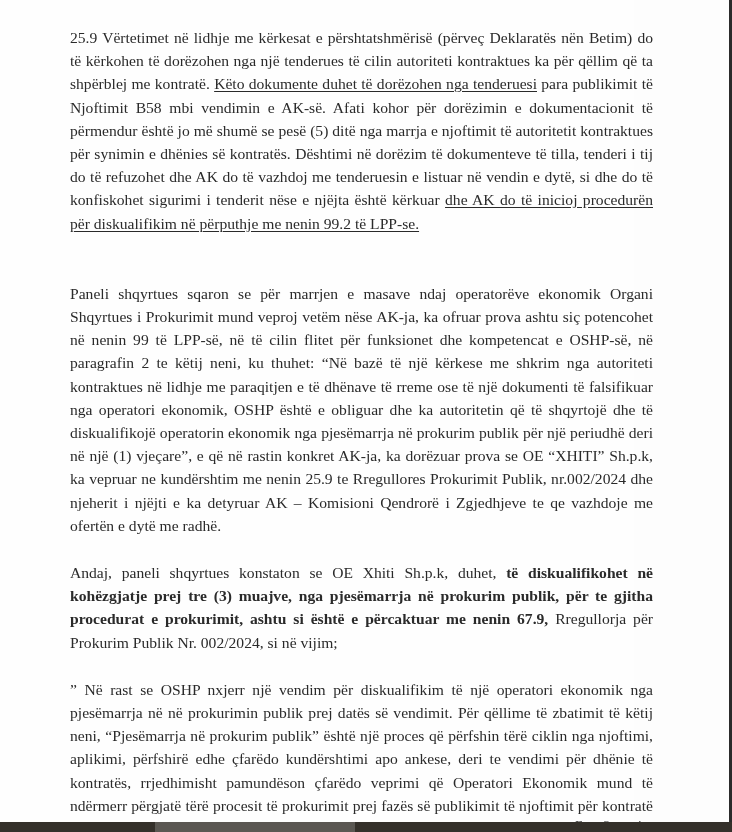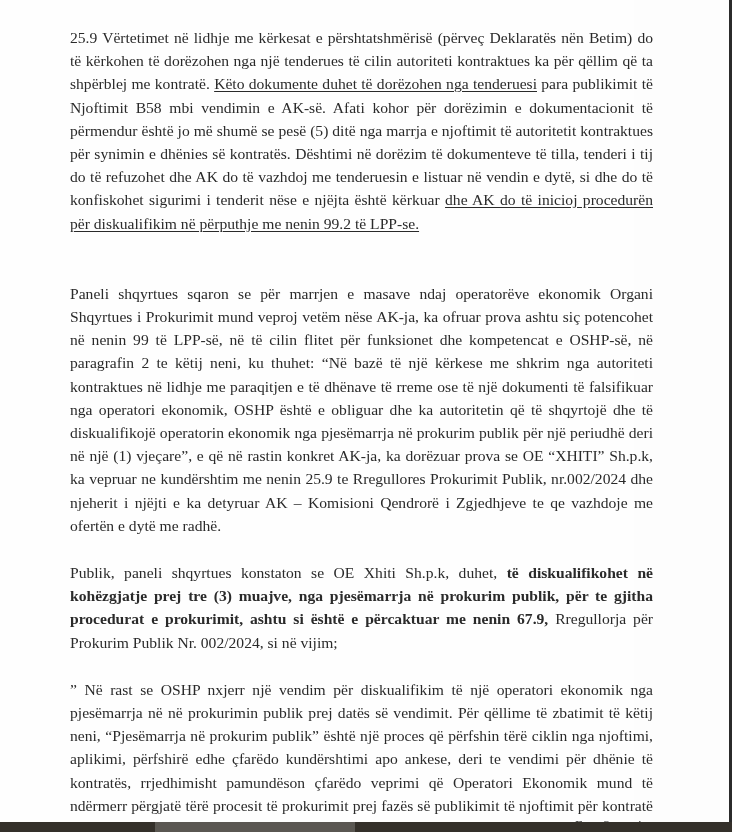--- a/index.html
+++ b/index.html
@@ -38,21 +38,21 @@
 </style>
 </head>
 <body>
 
 <div class="page">
   <div class="content">
     <p id="p1"><span>25.9 Vërtetimet në lidhje me kërkesat e përshtatshmërisë (përveç Deklaratës nën Betim) do të kërkohen të dorëzohen nga një tenderues të cilin autoriteti kontraktues ka për qëllim që ta shpërblej me kontratë. </span><span class="u">Këto dokumente duhet të dorëzohen nga tenderuesi</span><span> para publikimit të Njoftimit B58 mbi vendimin e AK-së. Afati kohor për dorëzimin e dokumentacionit të përmendur është jo më shumë se pesë (5) ditë nga marrja e njoftimit të autoritetit kontraktues për synimin e dhënies së kontratës. Dështimi në dorëzim të dokumenteve të tilla, tenderi i tij do të refuzohet dhe AK do të vazhdoj me tenderuesin e listuar në vendin e dytë, si dhe do të konfiskohet sigurimi i tenderit nëse e njëjta është kërkuar </span><span class="u">dhe AK do të inicioj procedurën për diskualifikim në përputhje me nenin 99.2 të LPP-se.</span></p>
     <div class="gap-lg"></div>
     <p id="p2"><span>Paneli shqyrtues sqaron se për marrjen e masave ndaj operatorëve ekonomik Organi Shqyrtues i Prokurimit mund  veproj vetëm nëse AK-ja, ka ofruar prova ashtu siç potencohet në nenin 99 të LPP-së, në të cilin flitet për funksionet dhe kompetencat e OSHP-së, në paragrafin 2 te këtij neni, ku thuhet: “</span><span class="i">Në bazë të një kërkese me shkrim nga autoriteti kontraktues në lidhje me paraqitjen e të dhënave të rreme ose të një dokumenti të falsifikuar nga operatori ekonomik, OSHP është e obliguar dhe ka autoritetin që të shqyrtojë dhe të diskualifikojë operatorin ekonomik nga pjesëmarrja në prokurim publik për një periudhë deri në një (1) vjeçare”</span><span>, e që në rastin konkret AK-ja, ka dorëzuar prova se OE “XHITI” Sh.p.k, ka vepruar ne kundërshtim me nenin 25.9 te Rregullores Prokurimit Publik, nr.002/2024 dhe njeherit i njëjti e ka detyruar AK – Komisioni Qendrorë i Zgjedhjeve te qe vazhdoje me ofertën e dytë me radhë.</span></p>
     <div class="gap-md"></div>
-    <p id="p3"><span>Publik, paneli shqyrtues konstaton se  OE Xhiti Sh.p.k, duhet, </span><span class="b">të diskualifikohet në kohëzgjatje prej tre (3) muajve, nga pjesëmarrja në prokurim publik, për te gjitha procedurat e prokurimit, ashtu si është e përcaktuar me nenin 67.9,</span><span>  Rregullorja për Prokurim Publik Nr. 002/2024,  si në vijim;</span></p>
+    <p id="p3"><span>Andaj, paneli shqyrtues konstaton se  OE Xhiti Sh.p.k, duhet, </span><span class="b">të diskualifikohet në kohëzgjatje prej tre (3) muajve, nga pjesëmarrja në prokurim publik, për te gjitha procedurat e prokurimit, ashtu si është e përcaktuar me nenin 67.9,</span><span>  Rregullorja për Prokurim Publik Nr. 002/2024,  si në vijim;</span></p>
     <div class="gap-md"></div>
     <p id="p4"><span class="i">” Në rast se OSHP nxjerr një vendim për diskualifikim të një operatori ekonomik nga pjesëmarrja në në prokurimin publik prej datës së vendimit. Për qëllime të zbatimit të këtij neni, “Pjesëmarrja në prokurim publik” është një proces që përfshin tërë ciklin nga njoftimi, aplikimi, përfshirë edhe çfarëdo kundërshtimi apo ankese, deri te vendimi për dhënie të kontratës, rrjedhimisht pamundëson çfarëdo veprimi që Operatori Ekonomik mund të ndërmerr përgjatë tërë procesit të prokurimit prej fazës së publikimit të njoftimit për kontratë deri në momentin e nënshkrimit të kontratës, përfshirë edhe parashtrimin e ankesave. Ky përjashtim vlen për të gjitha llojet e kontratave dhe për të gjitha procedurat e prokurimit”.</span></p>
 
   </div>
   <div class="footer">Faqe 3 nga 4</div>
 </div>
 <div class="right-edge"></div>
 <div class="bottom-bar">
   <div class="thumb"></div>
 </div>

